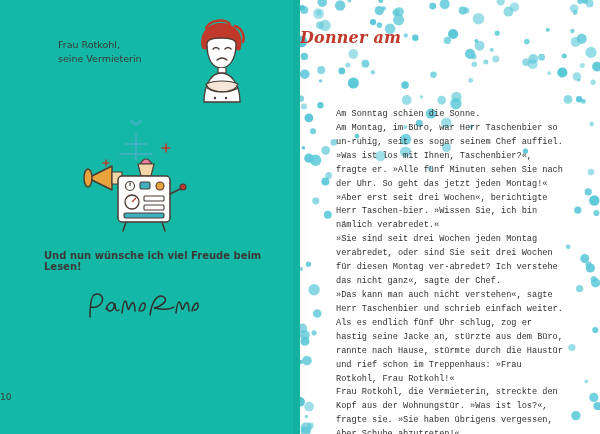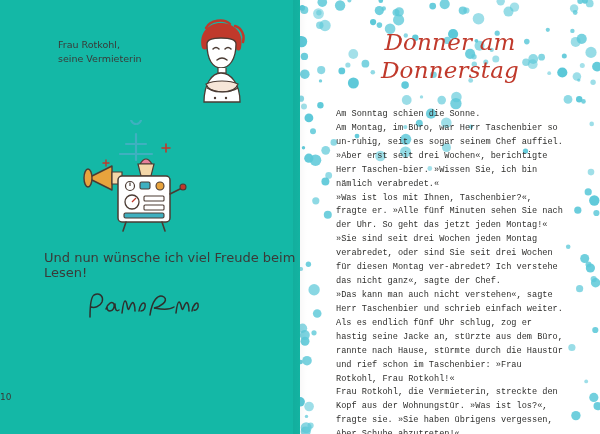--- a/index.html
+++ b/index.html
@@ -44,22 +44,23 @@
     color: #3a3a38;
   }
   .machine-illus {
     position: absolute;
     left: 78px; top: 120px;
     width: 120px; height: 115px;
   }
   .caption-bottom {
     position: absolute;
     left: 44px; top: 250px;
-    font-size: 13px;
+    font-size: 10px;
     color: #3a3a38;
+    font-weight: bold;
   }
   .signature {
     position: absolute;
     left: 84px; top: 285px;
     width: 120px; height: 40px;
   }
   .page-number-left {
     position: absolute;
     left: 0; right: 0; top: 392px;
     text-align: left;
@@ -75,25 +76,25 @@
     overflow: hidden;
   }
   .dots-canvas {
     position: absolute;
     inset: 0;
     width: 300px; height: 434px;
   }
   .chapter-title {
     position: absolute;
     left: 0; right: 0; top: 28px;
-    text-align: center;
+    text-align: left;
     font-family: "DejaVu Serif", serif;
-    font-weight: normal;
+    font-weight: bold;
     font-style: italic;
-    font-size: 23px;
+    font-size: 16px;
     line-height: 1.22;
     color: #c0392b;
     letter-spacing: .2px;
   }
   .chapter-title .l2 { display: block; }
   .body-text {
     position: absolute;
     left: 36px; top: 108px;
     width: 228px;
     font-family: Liberation Mono, monospace;
@@ -347,29 +348,28 @@
         <circle cx="176.4" cy="40.8" r="1.9" fill="#5bc8d8" opacity="0.93"></circle>
         <circle cx="8.8" cy="158.2" r="4.6" fill="#5bc8d8" opacity="0.94"></circle>
         <circle cx="8.9" cy="117.9" r="4.4" fill="#5bc8d8" opacity="0.98"></circle>
         <circle cx="28.7" cy="175.4" r="3.4" fill="#5bc8d8" opacity="0.65"></circle>
         <circle cx="20.4" cy="105.2" r="3.2" fill="#5bc8d8" opacity="0.97"></circle>
         <circle cx="0.1" cy="401.8" r="4.8" fill="#5bc8d8" opacity="0.99"></circle>
       </svg>
 
     <div class="chapter-title">
       <span class="l1">Donner am</span>
-      <span class="l2">Donnerstag</span>
     </div>
 
     <div class="body-text" id="body-text">
         <p>Am Sonntag schien die Sonne.</p>
         <p>Am Montag, im Büro, war Herr Taschenbier so un-ruhig, seit es sogar seinem Chef auffiel.</p>
+        <p>»Was ist los mit Ihnen, Taschenbier?«, fragte er. »Alle fünf Minuten sehen Sie nach der Uhr. So geht das jetzt jeden Montag!«</p>
         <p>»Aber erst seit drei Wochen«, berichtigte Herr Taschen-bier. »Wissen Sie, ich bin nämlich verabredet.«</p>
-        <p>»Was ist los mit Ihnen, Taschenbier?«, fragte er. »Alle fünf Minuten sehen Sie nach der Uhr. So geht das jetzt jeden Montag!«</p>
         <p>»Sie sind seit drei Wochen jeden Montag verabredet, oder sind Sie seit drei Wochen für diesen Montag ver-abredet? Ich verstehe das nicht ganz«, sagte der Chef.</p>
         <p>»Das kann man auch nicht verstehen«, sagte Herr Taschenbier und schrieb einfach weiter.</p>
-        <p>Als es endlich fünf Uhr schlug, zog er hastig seine Jacke an, stürzte aus dem Büro, rannte nach Hause, stürmte durch die Haustür und rief schon im Taschenbier: »Frau Rotkohl, Frau Rotkohl!«</p>
+        <p>Als es endlich fünf Uhr schlug, zog er hastig seine Jacke an, stürzte aus dem Büro, rannte nach Hause, stürmte durch die Haustür und rief schon im Treppenhaus: »Frau Rotkohl, Frau Rotkohl!«</p>
         <p>Frau Rotkohl, die Vermieterin, streckte den Kopf aus der Wohnungstür. »Was ist los?«, fragte sie. »Sie haben übrigens vergessen, Aber Schuhe abzutreten!«</p>
       </div>
   </div>
 
   <div class="gutter"></div>
 </div>
 
 </body></html>

